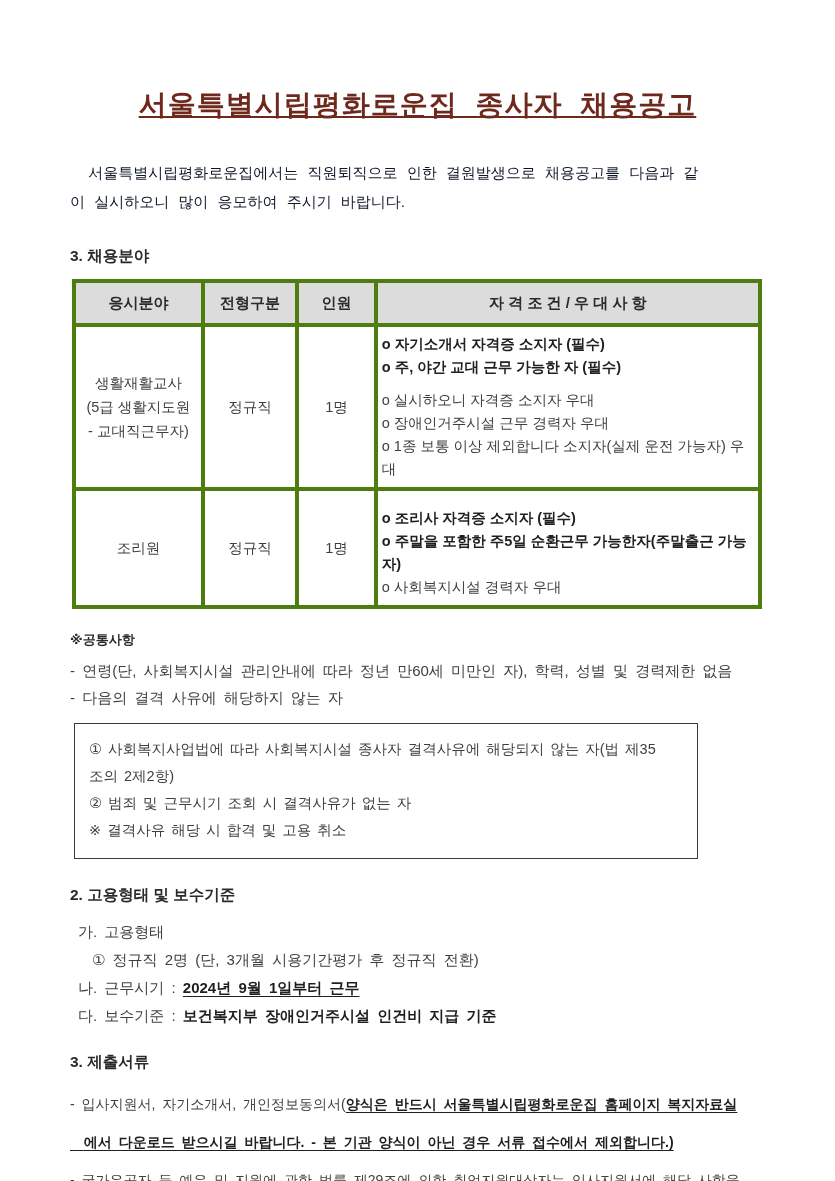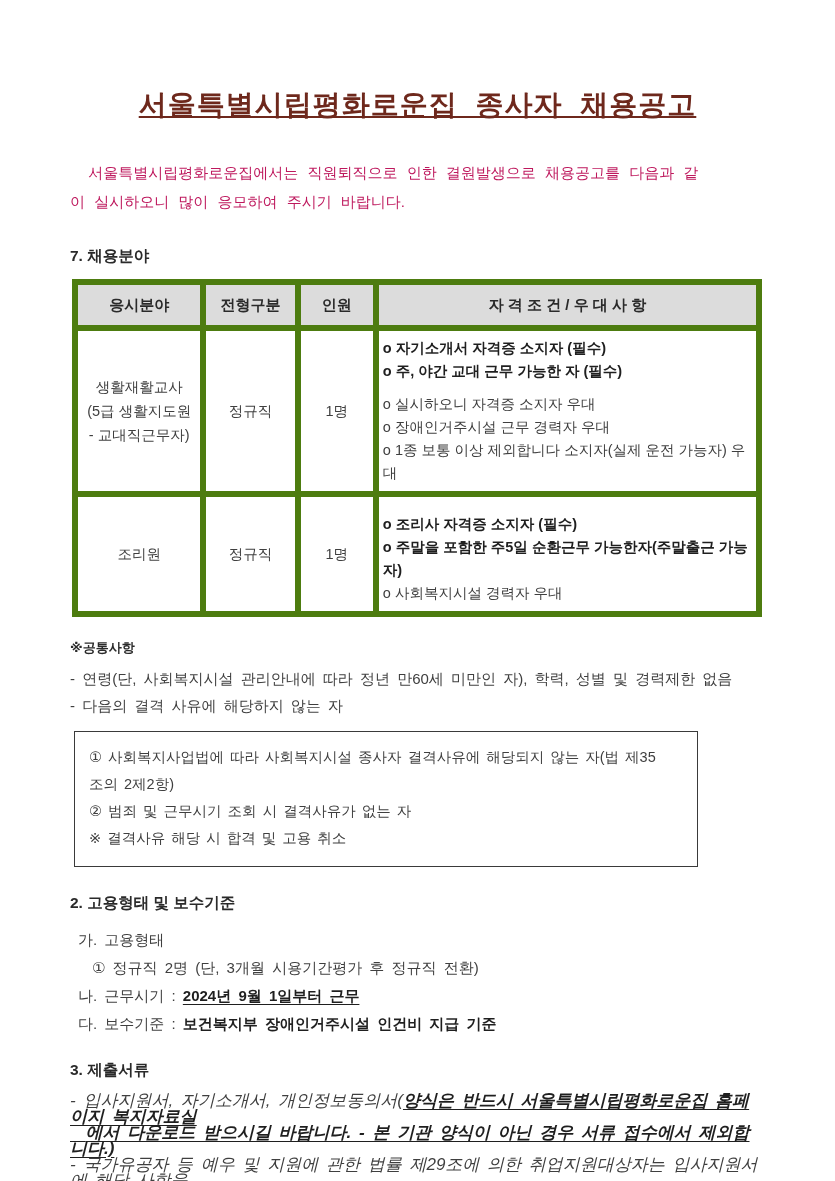--- a/index.html
+++ b/index.html
@@ -22,38 +22,38 @@
     letter-spacing:1px;
     word-spacing:9px;
     margin:0 0 34px 0;
     text-decoration:underline;
   }
   .intro{
     font-size:15px;
     line-height:29px;
     white-space:pre-line;
     word-spacing:5px;
-    color:#be185d;
+    color:#0f172a;
     margin-bottom:30px;
   }
   .sec-heading{
     font-size:15.5px;
     font-weight:bold;
     color:#2a2a2a;
     margin:0 0 12px 0;
   }
   
   table.jobs{
     border-collapse:collapse;
     width:690px;
     margin:2px 0 20px 2px;
     table-layout:fixed;
   }
   table.jobs, table.jobs td, table.jobs th{
-    border:6px solid #4d7c0f;
+    border:4px solid #4d7c0f;
   }
   table.jobs{border:2px solid #1c1c1c;}
   table.jobs th{
     background:#dcdcdc;
     font-size:15px;
     font-weight:bold;
     color:#2a2a2a;
     height:38px;
     text-align:center;
   }
@@ -85,34 +85,34 @@
   }
   .box-line{font-size:14.5px;line-height:27px;color:#3f3f3f;word-spacing:2px;}
   
   .sec-block{margin-bottom:22px;}
   .line{font-size:15px;line-height:28px;color:#3f3f3f;word-spacing:3px;}
   .indent1{padding-left:8px;}
   .indent2{padding-left:22px;}
   .bold{font-weight:bold;color:#1f1f1f;}
   .bu{font-weight:bold;color:#1f1f1f;text-decoration:underline;text-underline-offset:3px;}
   .prewrap{white-space:pre-wrap;}
-  .s3-line{font-size:17px;line-height:16px;color:#3f3f3f;word-spacing:3px;font-style:italic;}
+  .s3-line{font-size:14px;line-height:38px;color:#3f3f3f;word-spacing:3px;}
 </style>
 </head>
 <body>
 
 <div class="page">
 
   <h1 class="doc-title">서울특별시립평화로운집 종사자 채용공고</h1>
 
   <p class="intro prewrap">  서울특별시립평화로운집에서는 직원퇴직으로 인한 결원발생으로 채용공고를 다음과 같
 이 실시하오니 많이 응모하여 주시기 바랍니다.</p>
 
   <div class="sec-block">
-    <div class="sec-heading">7. 채용분야</div>
+    <div class="sec-heading">3. 채용분야</div>
 
     <table class="jobs">
       <colgroup>
           <col class="col1">
           <col class="col2">
           <col class="col3">
           <col class="col4">
         </colgroup>
       <thead>
         <tr>

